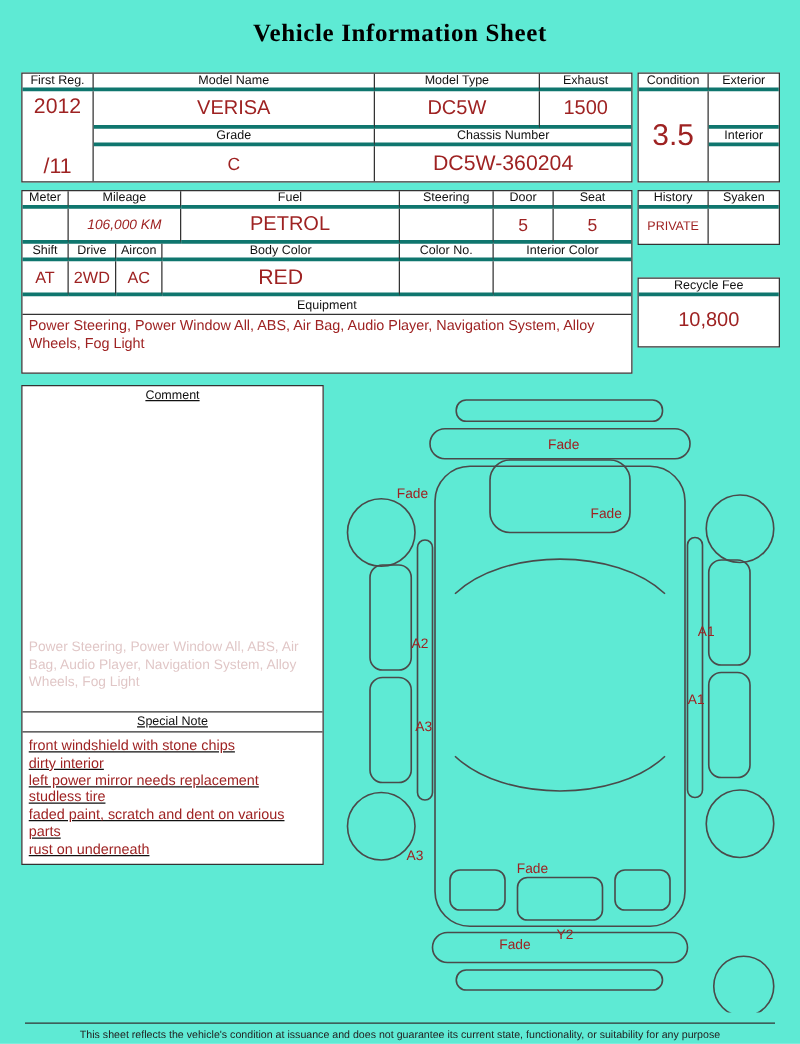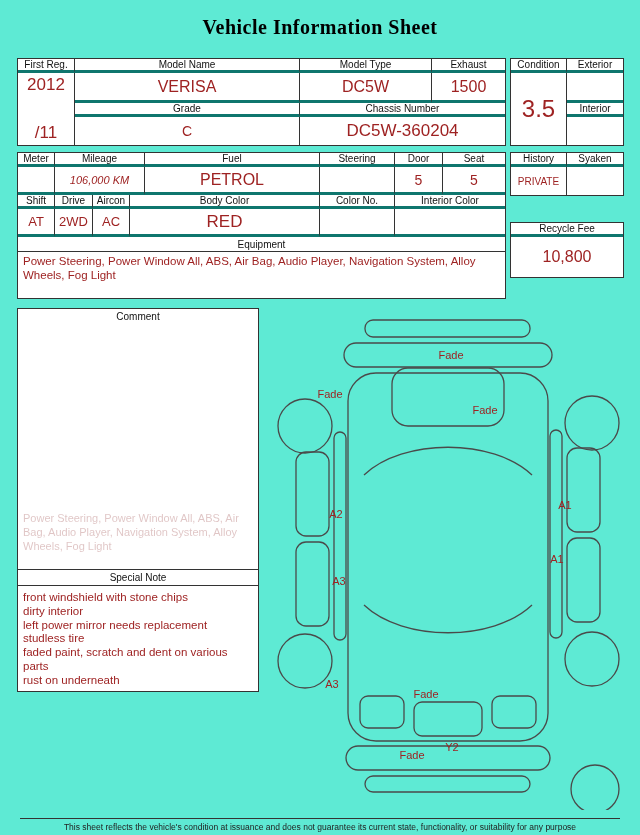--- a/index.html
+++ b/index.html
@@ -119,21 +119,21 @@
   </div>
 
   <div class="tbl" style="left:510px;top:194px;margin-top:28px;">
     <div class="grid" style="grid-template-columns:112px;grid-template-rows:14px 40px;">
       <div class="cell lbl br0">Recycle Fee</div>
       <div class="cell val f16 br0 bb0">10,800</div>
     </div>
   </div>
 
 
-  <div class="tbl" style="left:17px;top:308px;width:242px;height:384px;box-sizing:border-box;">
+  <div class="tbl" style="left:17px;top:308px;width:242px;height:384px;box-sizing:border-box;text-decoration:underline;">
     <div class="box-hdr">Comment</div>
     <div class="comment-area">
       <div class="ghost">Power Steering, Power Window  All, ABS, Air Bag, Audio Player, Navigation System, Alloy Wheels, Fog Light</div>
     </div>
     <div class="sn-hdr">Special Note</div>
     <div class="notes">
       <div>front windshield with stone chips</div>
       <div>dirty interior</div>
       <div>left power mirror needs replacement</div>
       <div>studless tire</div>

